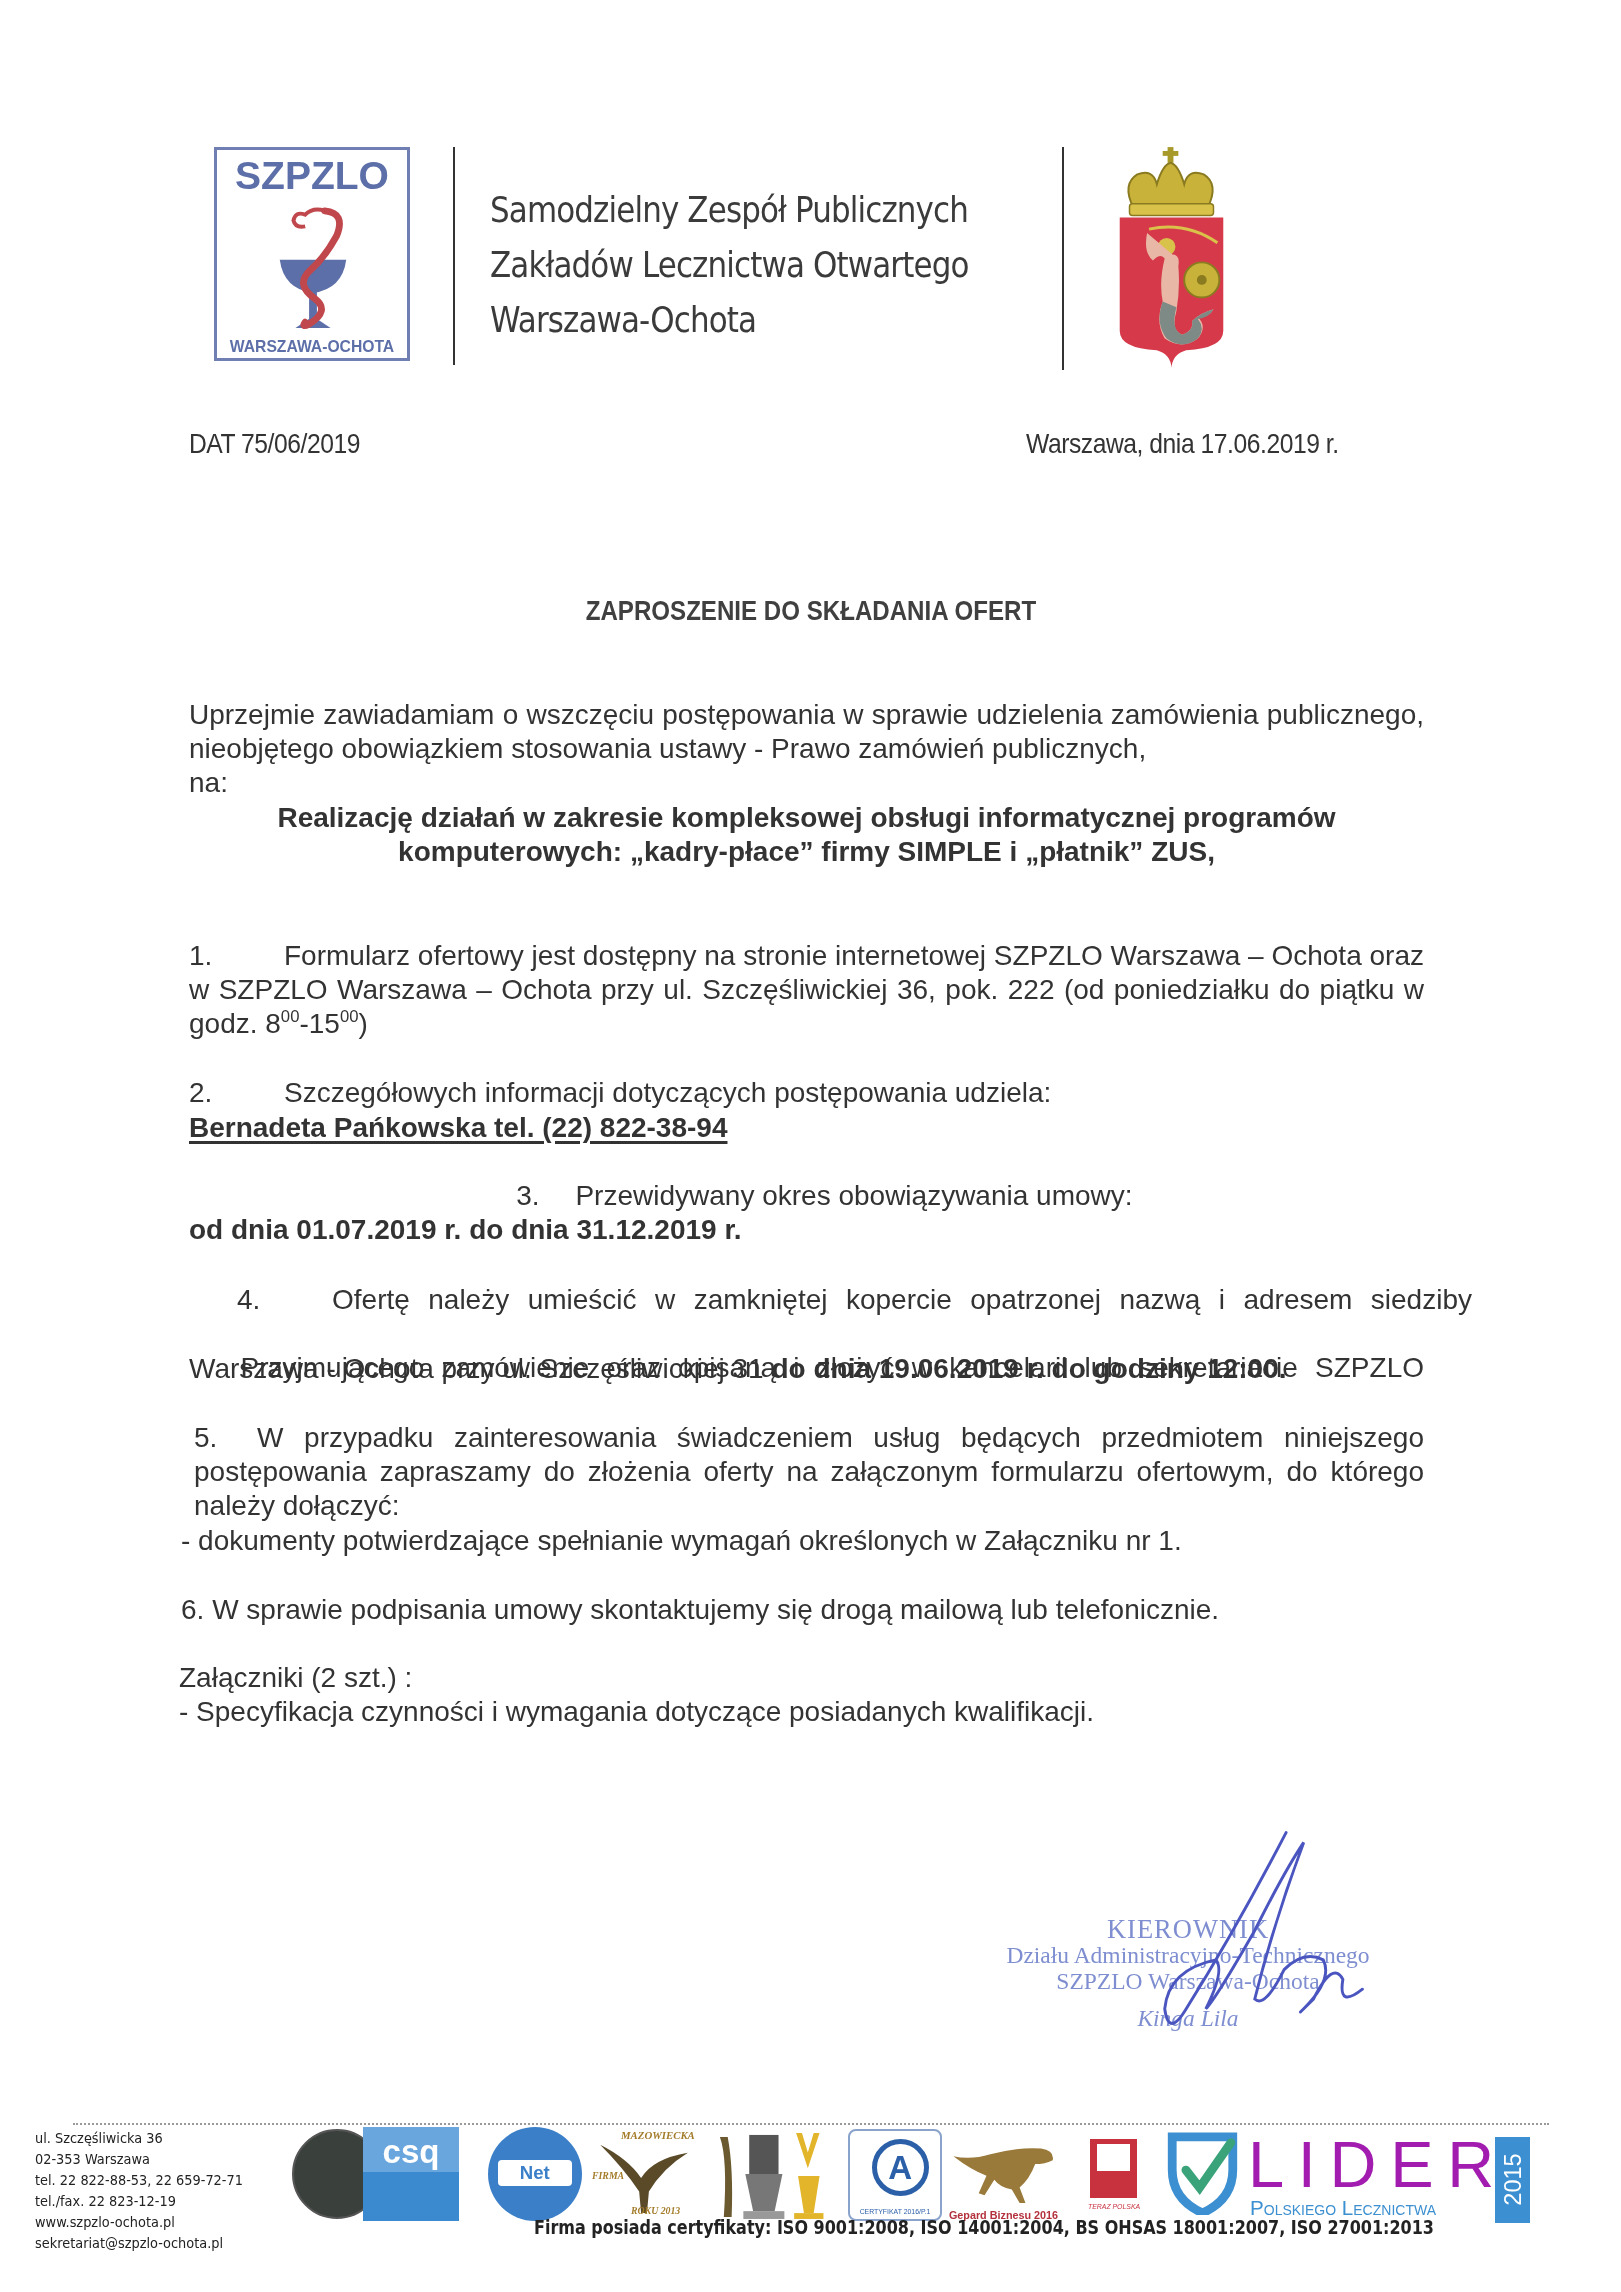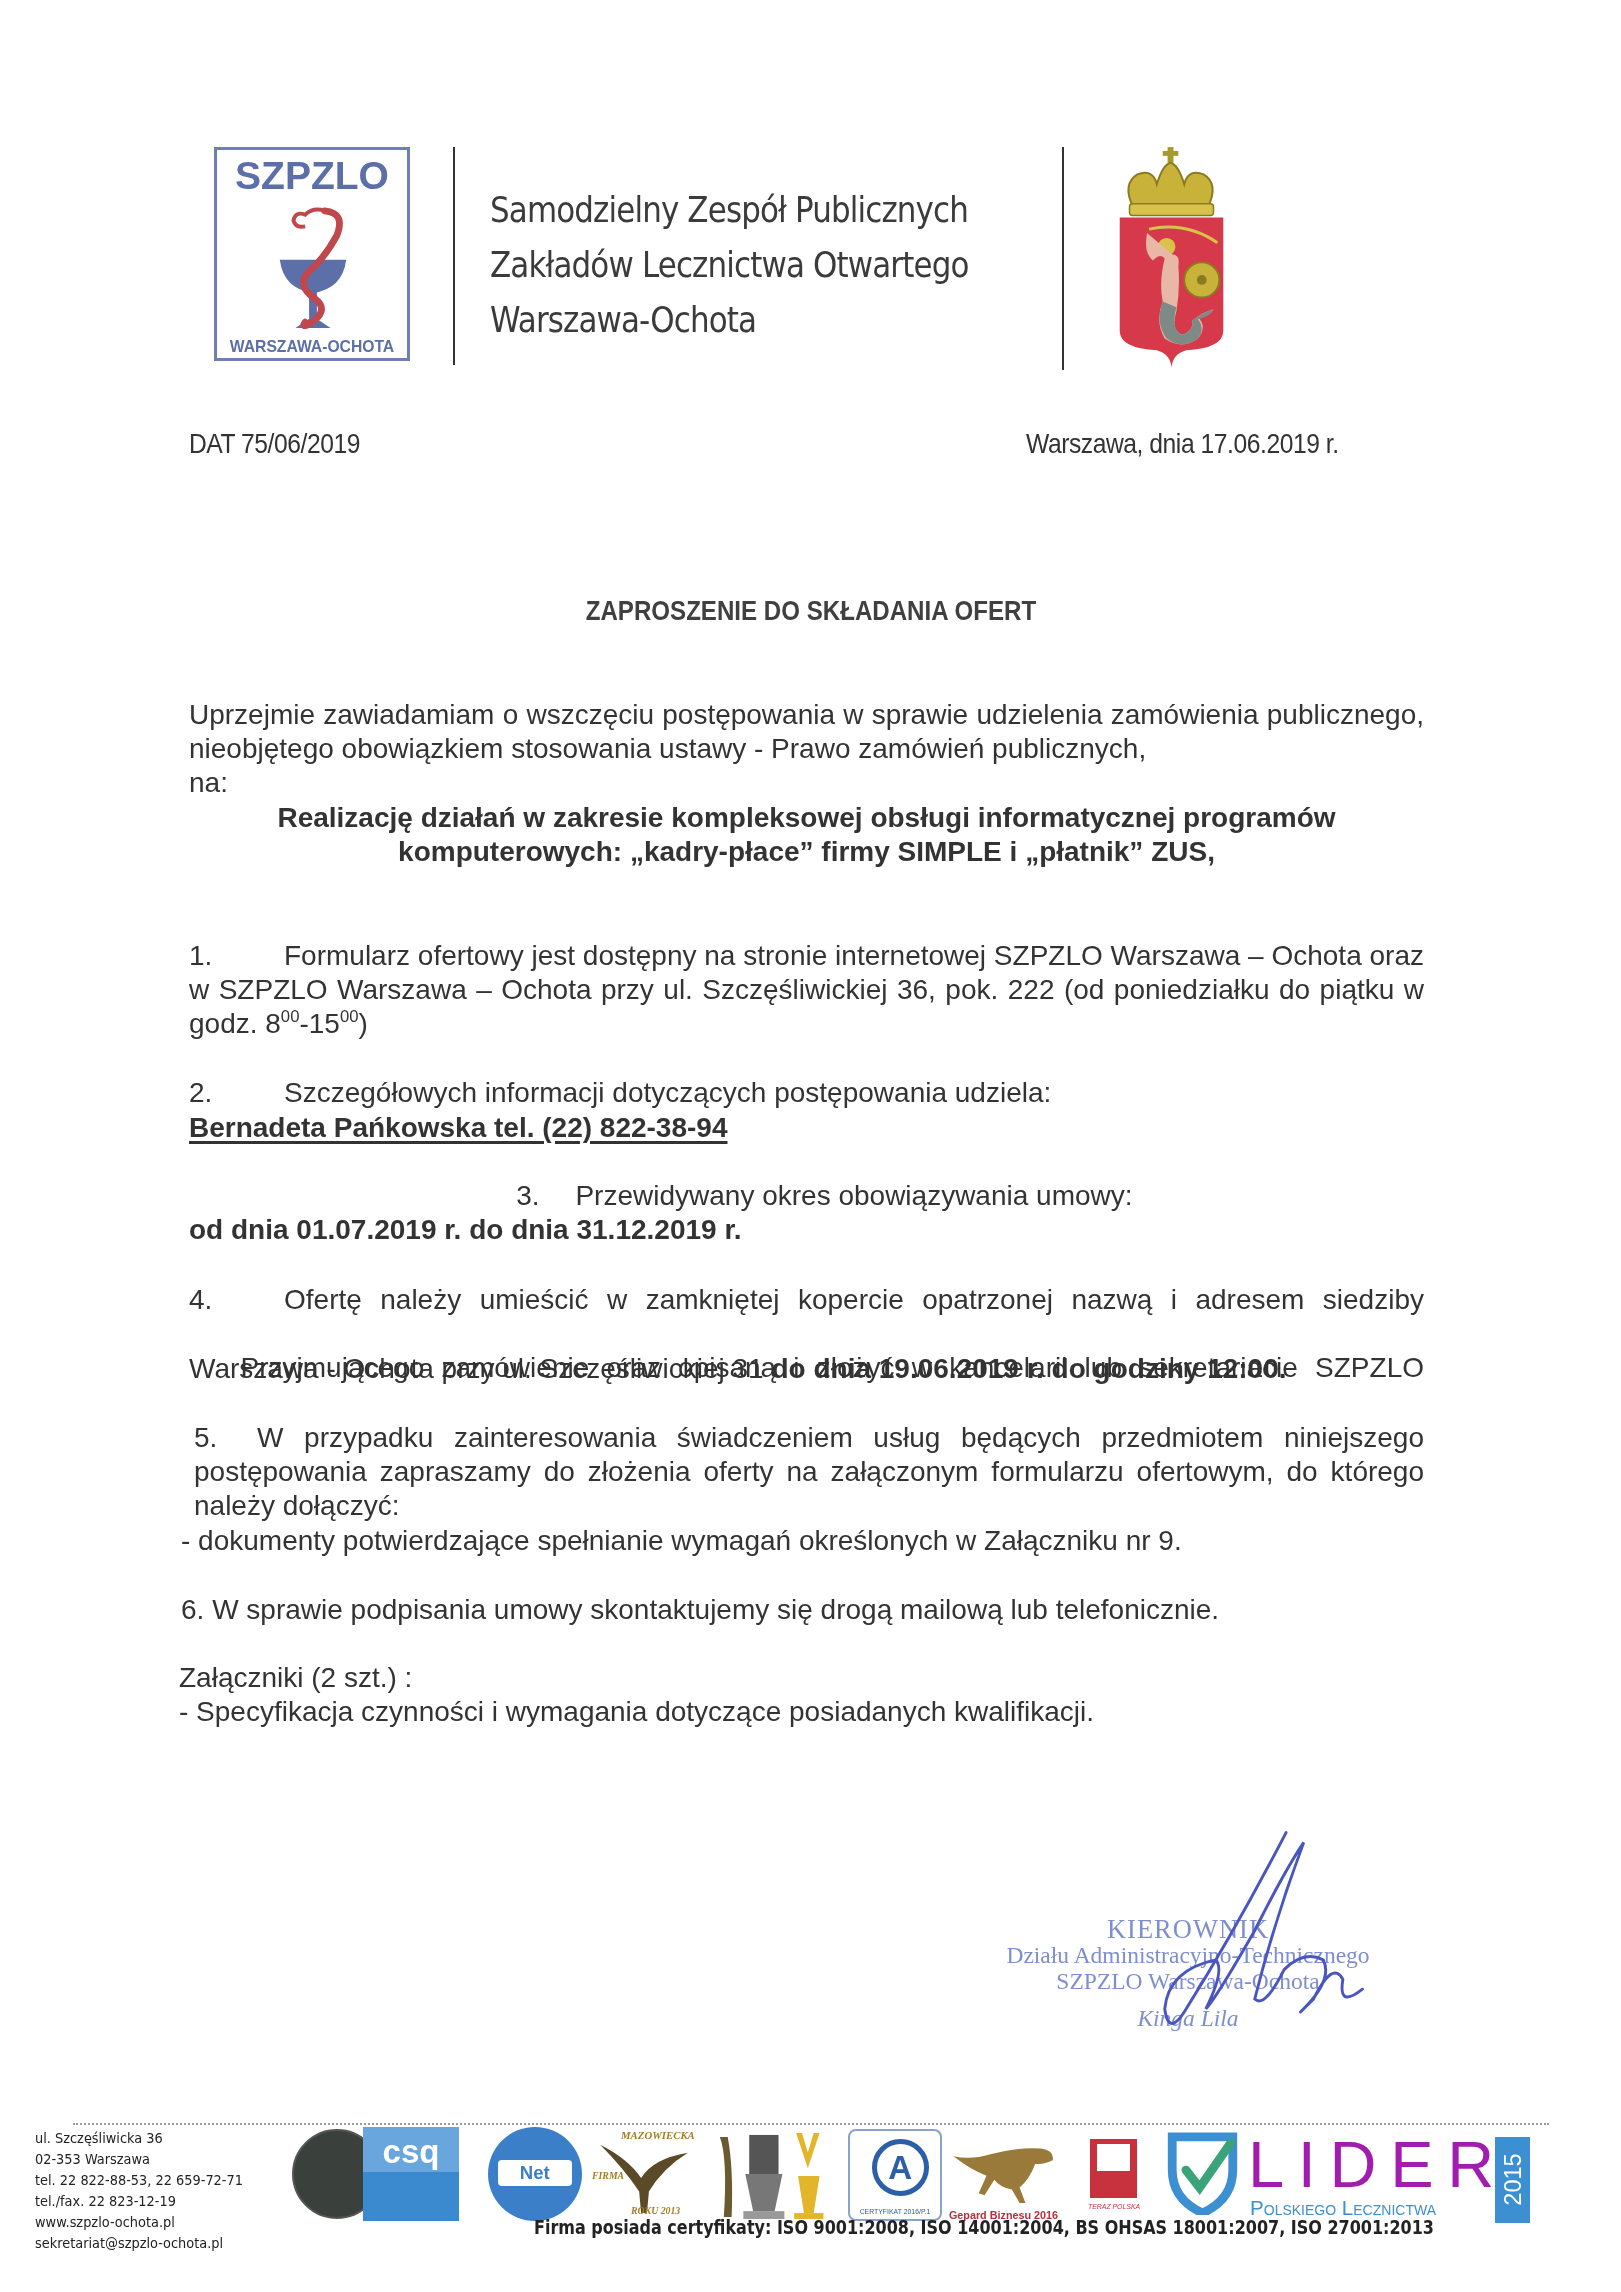--- a/index.html
+++ b/index.html
@@ -180,35 +180,35 @@
   <span class="b u">Bernadeta Pańkowska tel. (22) 822-38-94</span>
 </div>
 
 <div class="abs para" style="top:1179px;text-align:center;">
   <span class="num">3.</span><span>Przewidywany okres obowiązywania umowy:</span>
 </div>
 <div class="abs para" style="top:1213px;">
   <span class="b">od dnia 01.07.2019 r. do dnia 31.12.2019 r.</span>
 </div>
 
-<div class="abs para just" style="top:1283px; text-align-last: justify;">
+<div class="abs para just" style="top:1283px; text-align-last: justify; margin-left: 48px;">
   <span class="num">4.</span><span>Ofertę należy umieścić w zamkniętej kopercie opatrzonej nazwą i adresem siedziby</span>
 </div>
 <div class="abs para just" style="top:1317px; text-align-last: justify; white-space: pre;">
   <span> Przyjmującego zamówienie oraz opisaną i złożyć w kancelarii lub sekretariacie SZPZLO</span>
 </div>
 <div class="abs para" style="top:1352px;">
   <span>Warszawa - Ochota przy ul. Szczęśliwickiej 31 </span><span class="b">do dnia 19.06.2019 r. do godziny 12:00.</span>
 </div>
 
 <div class="abs para just" style="left:194px; width:1230px; top:1421px;">
   <span style="display:inline-block; width:63px;">5.</span><span>W przypadku zainteresowania świadczeniem usług będących przedmiotem niniejszego postępowania zapraszamy do złożenia oferty na załączonym formularzu ofertowym, do którego należy dołączyć:</span>
 </div>
 <div class="abs para" style="left:181px; top:1524px;">
-  <span>-  dokumenty potwierdzające spełnianie wymagań określonych w Załączniku nr 9.</span>
+  <span>-  dokumenty potwierdzające spełnianie wymagań określonych w Załączniku nr 1.</span>
 </div>
 
 <div class="abs para" style="left:181px; top:1593px;">
   <span>6. W sprawie podpisania umowy skontaktujemy się drogą mailową lub telefonicznie.</span>
 </div>
 
 <div class="abs para" style="left:179px; top:1661px;">
   <div>Załączniki (2 szt.) :</div>
   <div>- Specyfikacja czynności i wymagania dotyczące posiadanych kwalifikacji.</div>
 </div>

